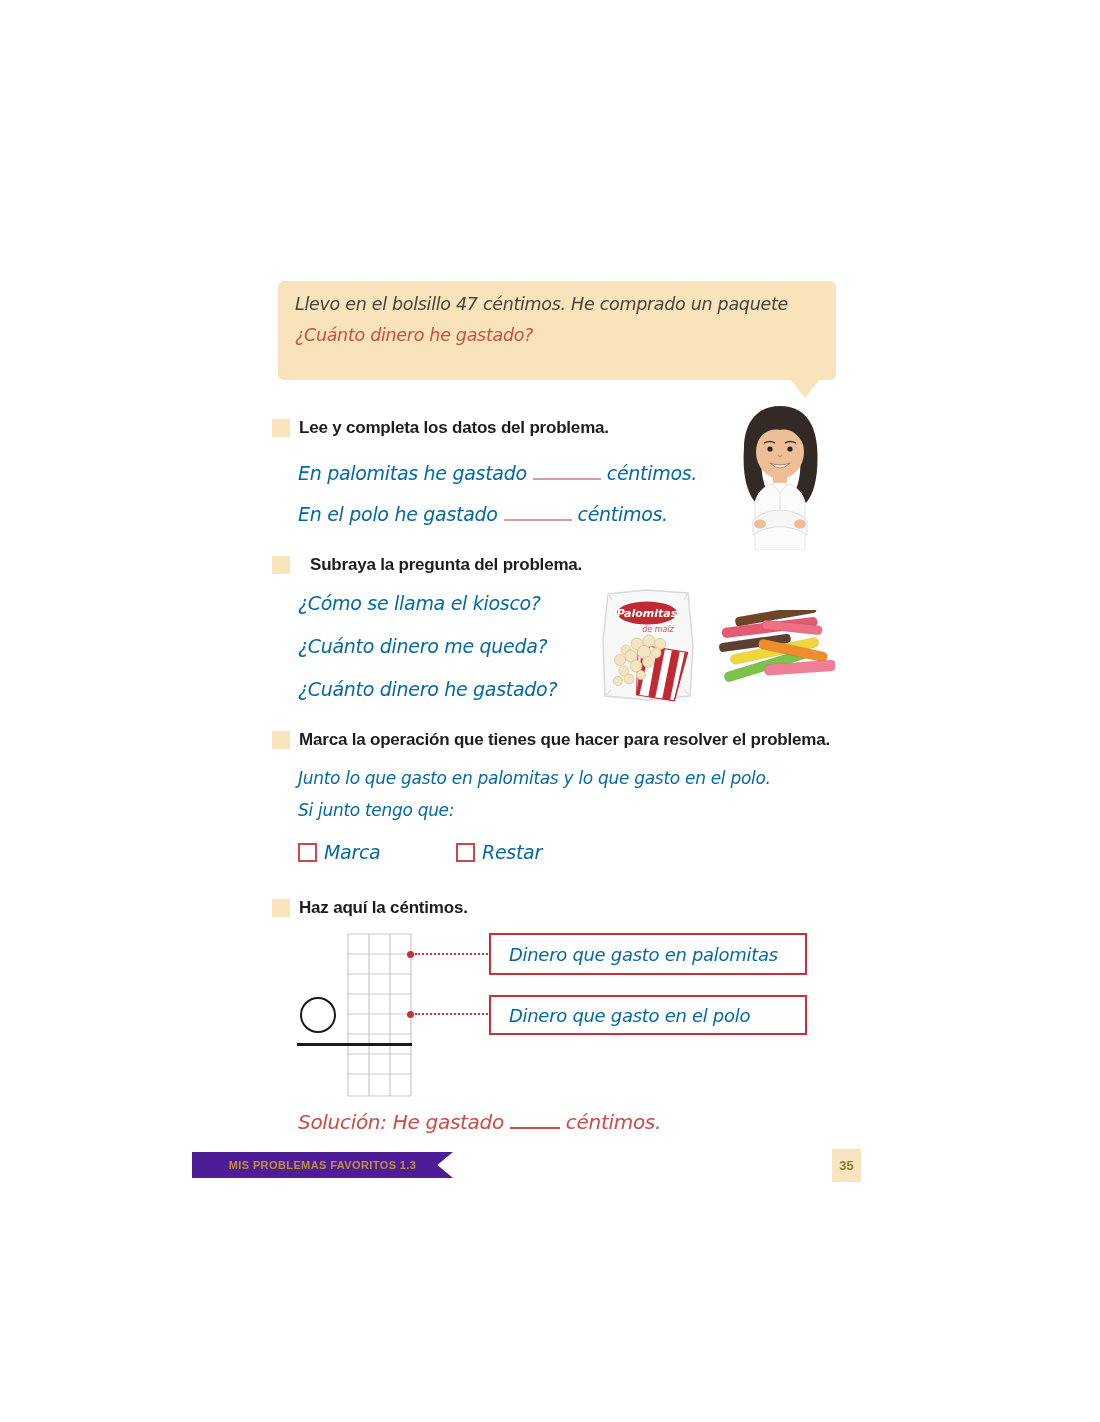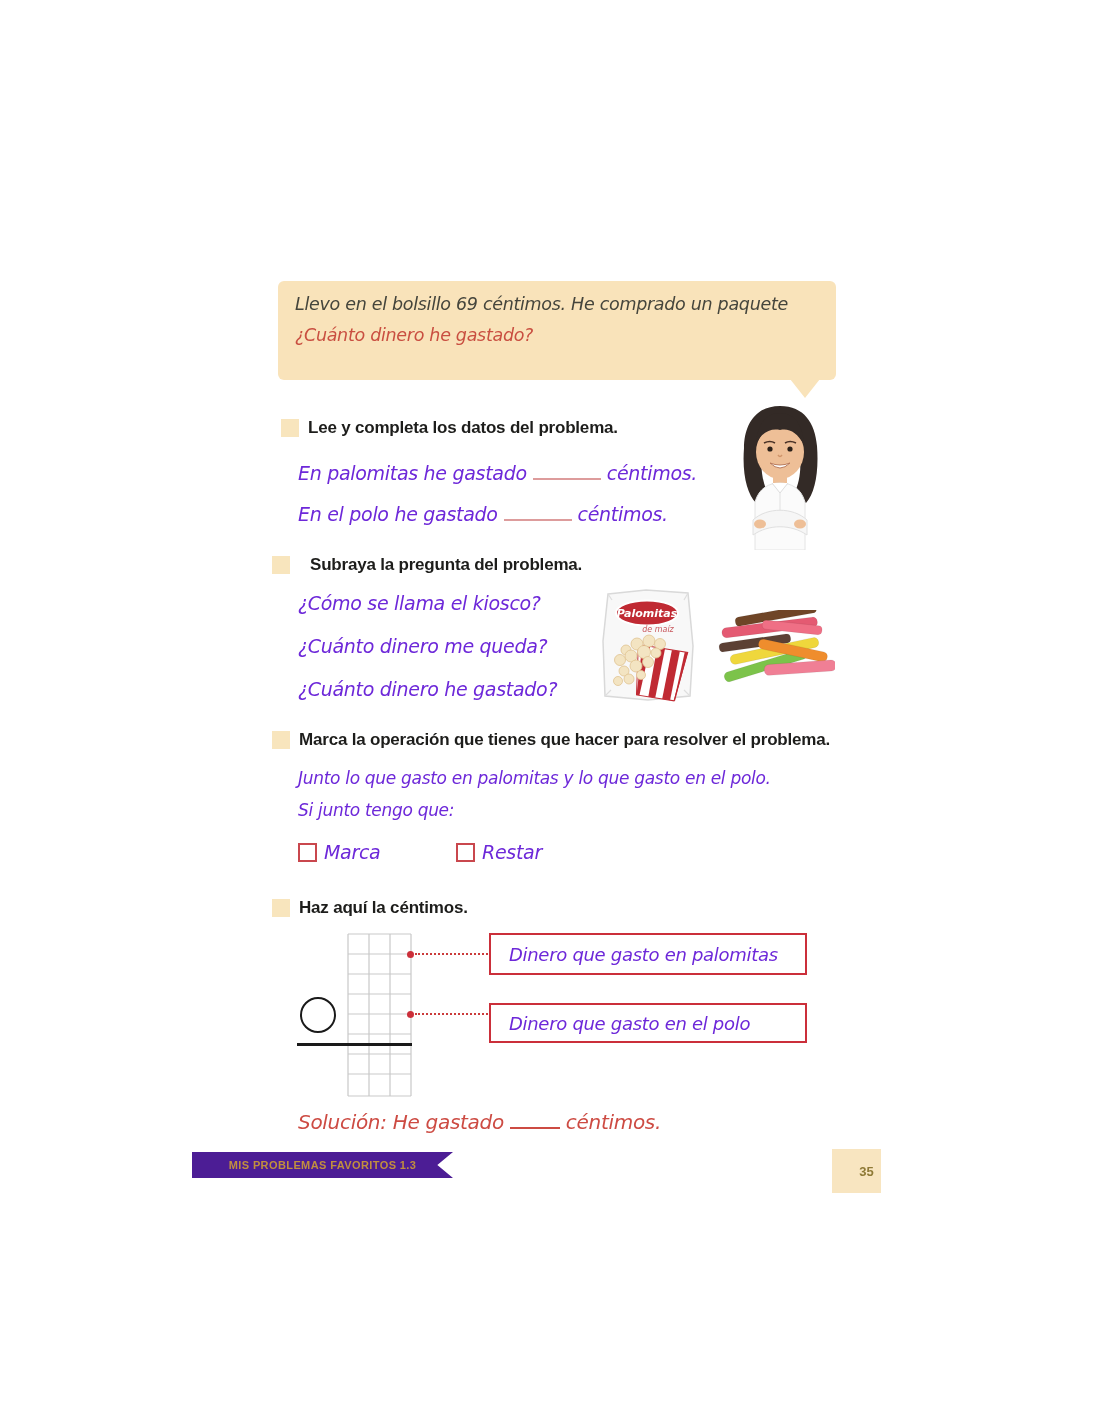--- a/index.html
+++ b/index.html
@@ -16,21 +16,21 @@
   .bubble-tail{left:790px;top:379px;width:0;height:0;border-left:15px solid transparent;
                border-right:15px solid transparent;border-top:19px solid #f9e3ba;}
 
   
   .sec-head{display:flex;align-items:center;gap:9px;}
   .sec-bullet{width:18px;height:18px;background:#f8e5bd;flex:0 0 auto;}
   .sec-title{font-weight:bold;font-size:17px;color:#1d1d1b;letter-spacing:-0.2px;white-space:nowrap;}
 
   
   .hand{font-family:"DejaVu Sans",sans-serif;font-style:italic;font-size:19px;
-        letter-spacing:-0.3px;color:#6d28d9;white-space:nowrap;}
+        letter-spacing:-0.3px;color:#0369a1;white-space:nowrap;}
   .hand-sm{font-size:17px;}
   .red{color:#cd4b43;}
 
   .blank{display:inline-block;width:68px;height:15px;border-bottom:2px solid #dd9c9c;
          margin:0 6px;vertical-align:baseline;}
   .blank.red-line{border-bottom-color:#cd4b43;width:50px;}
 
   
   .chk-row{display:flex;align-items:center;gap:7px;}
   .chk{width:15px;height:15px;border:2.5px solid #c9474d;background:#fff;}
@@ -42,29 +42,29 @@
   .dotline{width:73px;height:0;border-top:2px dotted #cb3b3b;}
   .callout{width:318px;box-sizing:border-box;border:2px solid #cb2f3a;background:#fff;
            display:flex;align-items:center;padding-left:18px;}
   .callout .hand{font-size:18px;}
 
   
   .ribbon{left:192px;top:1152px;width:261px;height:26px;background:#4c1d95;
           clip-path:polygon(0 0,100% 0,94% 50%,100% 100%,0 100%);
           display:flex;align-items:center;justify-content:center;}
   .ribbon-text{font-weight:bold;font-size:11px;letter-spacing:0.4px;color:#c28f3e;}
-  .page-badge{left:832px;top:1149px;width:29px;height:44px;background:#f8e5c0;
+  .page-badge{left:832px;top:1149px;width:29px;height:33px;background:#f8e5c0;
               display:flex;align-items:center;justify-content:center;
-              font-weight:bold;font-size:13px;color:#8f7a36;padding-left:20px;}
+              font-weight:bold;font-size:13px;color:#8f7a36;}
 </style>
 </head>
 <body>
 
 <div class="abs bubble">
-  <div class="bubble-line">Llevo en el bolsillo 69 céntimos. He comprado un paquete</div>
+  <div class="bubble-line">Llevo en el bolsillo 47 céntimos. He comprado un paquete</div>
   <div class="bubble-line bubble-q">¿Cuánto dinero he gastado?</div>
 </div>
 <div class="abs bubble-tail"></div>
 
 <div class="abs" style="left:727px;top:400px;width:106px;height:150px;">
   <svg width="106" height="150" viewBox="0 0 106 150">
     <path d="M53 6 C27 6 17 27 17 48 C15 74 20 94 29 103 L41 94 C34 79 33 62 36 49 C45 57 63 57 71 48 C75 62 74 80 67 94 L79 103 C88 93 92 72 90 46 C88 23 77 6 53 6 Z" fill="#332a26"></path>
     <ellipse cx="53" cy="52" rx="24" ry="27" fill="#eebf97"></ellipse>
     <path d="M29 45 C30 23 40 13 53 13 C68 13 76 25 77 45 C70 32 62 28 53 30 C44 28 34 32 29 45 Z" fill="#332a26"></path>
     <path d="M37 43 Q43 40 48 43" stroke="#4a3226" stroke-width="1.6" fill="none"></path>
@@ -76,21 +76,21 @@
     <rect x="46" y="76" width="14" height="11" fill="#eebf97"></rect>
     <path d="M28 150 L28 102 C32 88 42 83 53 83 C64 83 74 88 78 102 L78 150 Z" fill="#fbfbfb" stroke="#e4e4e4"></path>
     <path d="M45 83 L53 93 L61 83" fill="#ffffff" stroke="#dddddd"></path>
     <path d="M53 93 L53 116" stroke="#e8e8e8" stroke-width="1.4"></path>
     <path d="M26 120 C40 107 66 107 80 120 L80 135 C64 124 42 124 26 135 Z" fill="#f6f6f6" stroke="#e0e0e0"></path>
     <ellipse cx="33" cy="124" rx="6" ry="4.5" fill="#eebf97"></ellipse>
     <ellipse cx="73" cy="124" rx="6" ry="4.5" fill="#eebf97"></ellipse>
   </svg>
 </div>
 
-<div class="abs sec-head" style="left:281px;top:418px;">
+<div class="abs sec-head" style="left:272px;top:418px;">
   <div class="sec-bullet"></div>
   <div class="sec-title">Lee y completa los datos del problema.</div>
 </div>
 
 <div class="abs hand" style="left:298px;top:462px;">
   <span>En palomitas he gastado</span><span class="blank"></span><span>céntimos.</span>
 </div>
 <div class="abs hand" style="left:298px;top:503px;">
   <span>En el polo he gastado</span><span class="blank"></span><span>céntimos.</span>
 </div>
@@ -187,21 +187,21 @@
 <div class="abs sum-line"></div>
 
 <div class="abs red-dot" style="left:407px;top:951px;"></div>
 <div class="abs dotline" style="left:415px;top:953px;"></div>
 <div class="abs callout" style="left:489px;top:933px;height:42px;">
   <span class="hand">Dinero que gasto en palomitas</span>
 </div>
 
 <div class="abs red-dot" style="left:407px;top:1011px;"></div>
 <div class="abs dotline" style="left:415px;top:1013px;"></div>
-<div class="abs callout" style="left:489px;top:995px;height:40px;margin-top:8px;">
+<div class="abs callout" style="left:489px;top:995px;height:40px;">
   <span class="hand">Dinero que gasto en el polo</span>
 </div>
 
 <div class="abs hand red" style="left:298px;top:1110px;font-size:20px;">
   <span>Solución: He gastado</span><span class="blank red-line"></span><span>céntimos.</span>
 </div>
 
 <div class="abs ribbon">
   <div class="ribbon-text">MIS PROBLEMAS FAVORITOS 1.3</div>
 </div>

